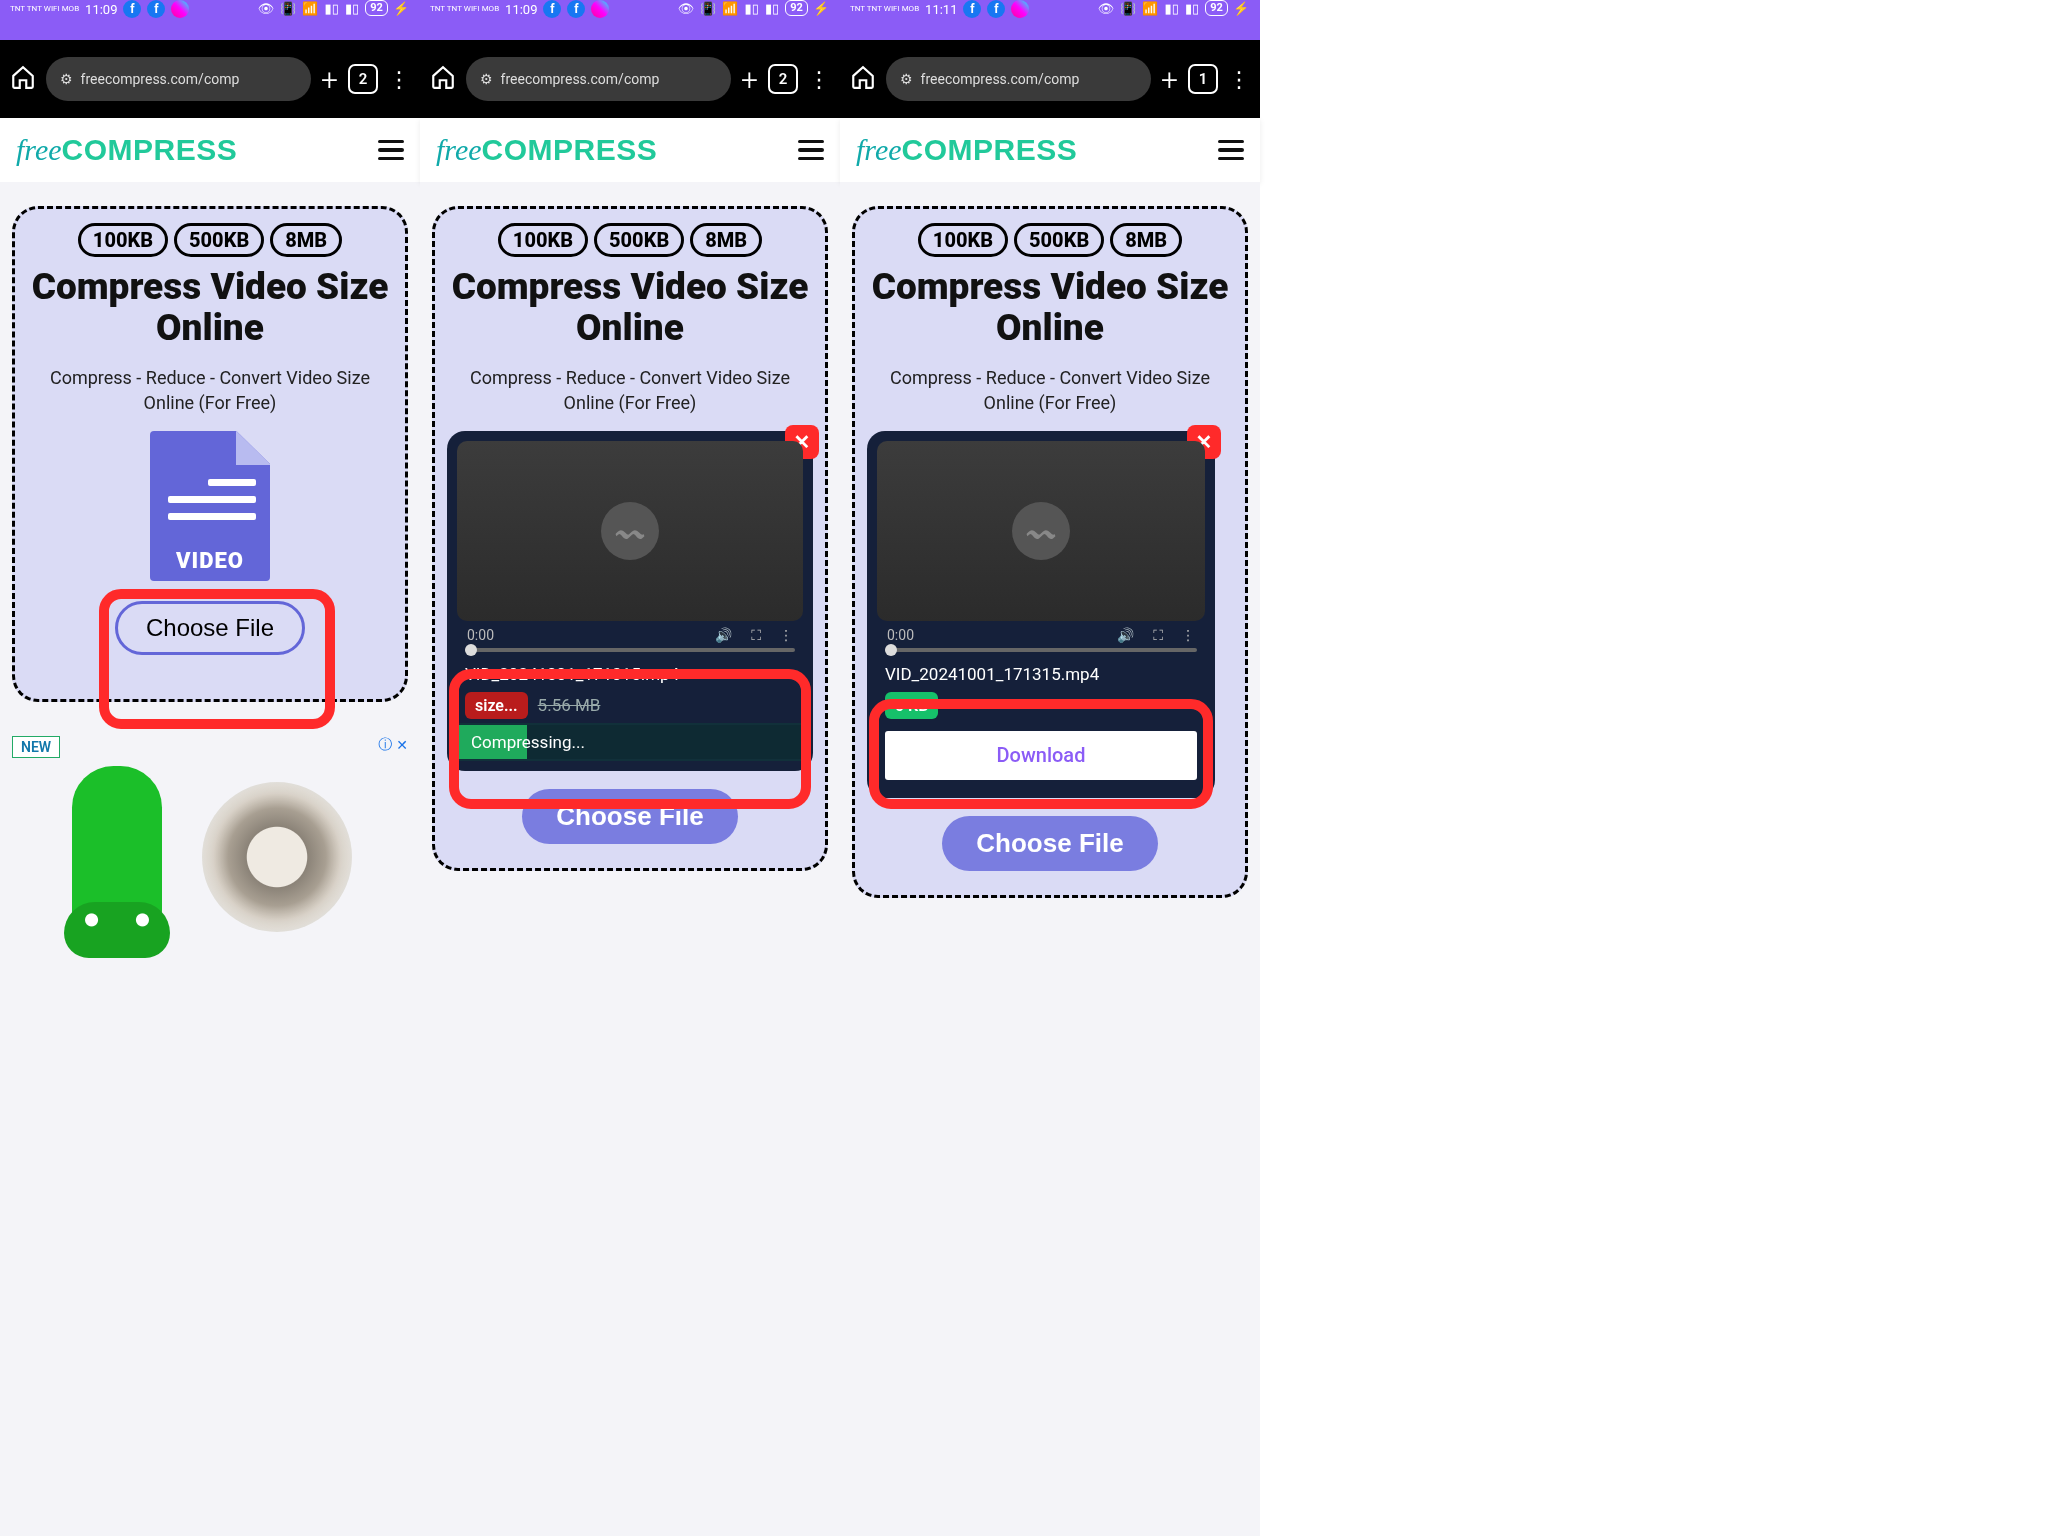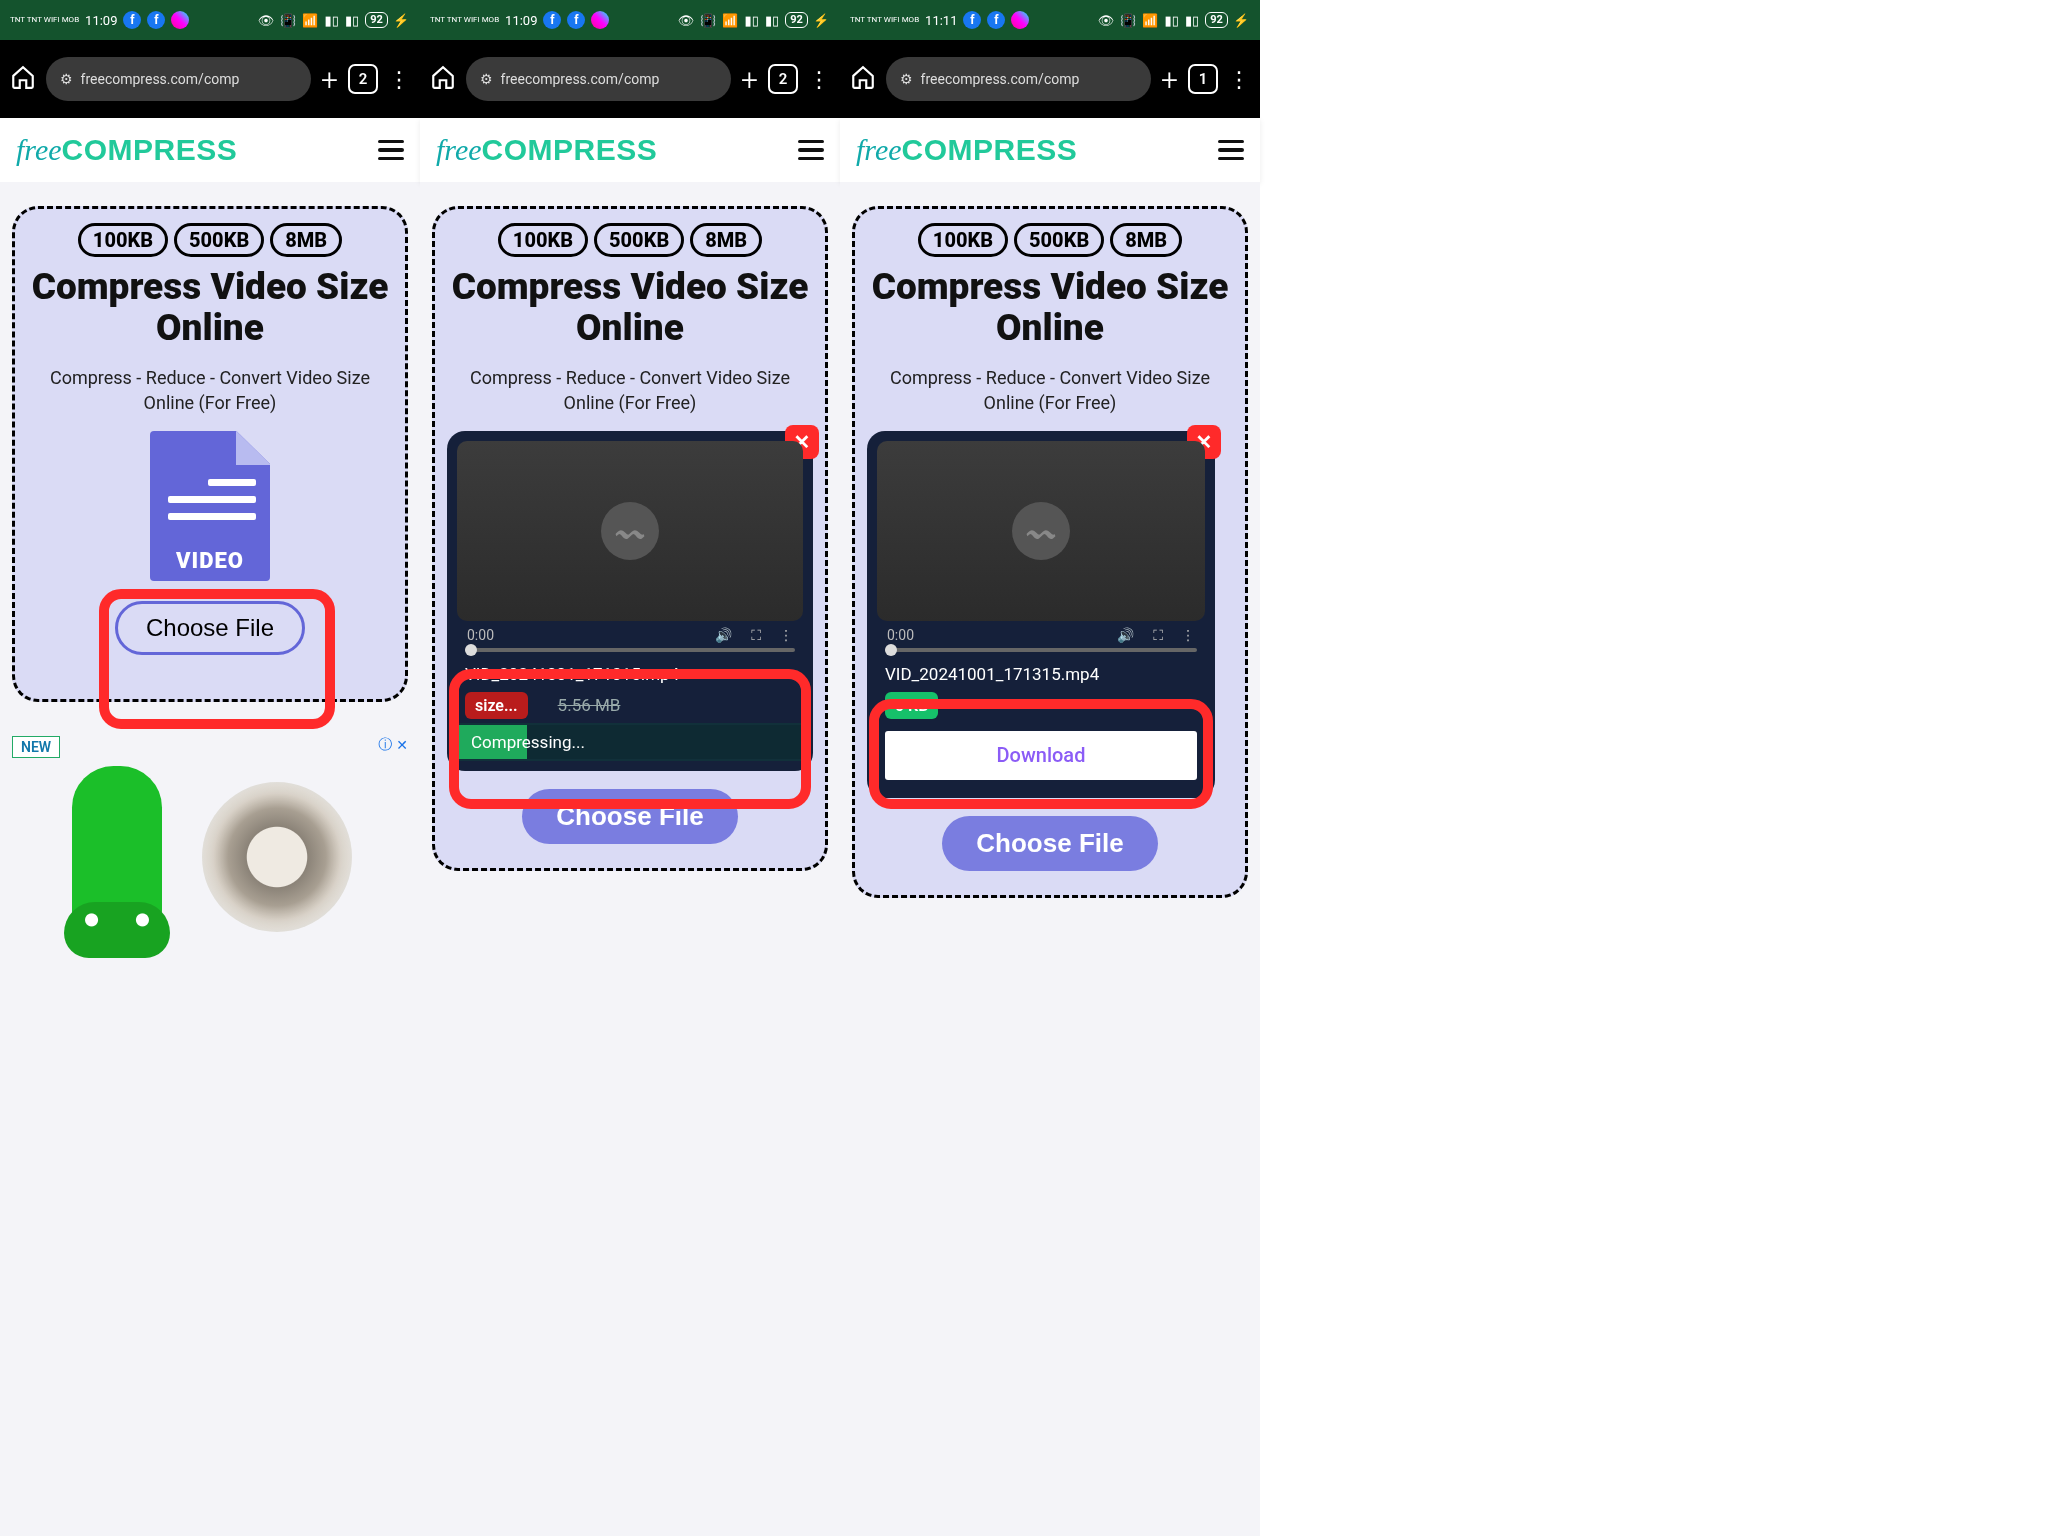--- a/index.html
+++ b/index.html
@@ -14,24 +14,24 @@
     width: 420px;
     flex-shrink: 0;
     display: flex;
     flex-direction: column;
     background: #f6f6fa;
     position: relative;
   }
   
   .status-bar {
     height: 40px;
-    background: #14532d;
+    background: #8b5cf6;
     color: #fff;
     display: flex;
-    align-items: center;
+    align-items: flex-start;
     justify-content: space-between;
     padding: 0 10px;
     font-size: 13px;
   }
   .status-left { display: flex; align-items: center; gap: 6px; }
   .status-right { display: flex; align-items: center; gap: 6px; }
   .carrier { font-size: 8px; line-height: 1; }
   .fb-icon { width: 18px; height: 18px; border-radius: 50%; background: #1877f2; display: flex; align-items:center; justify-content:center; color:#fff; font-weight:bold; font-size:12px;}
   .ig-icon { width: 18px; height: 18px; border-radius: 50%; background: linear-gradient(45deg,#f09,#f0f,#0ff); }
   .battery-pill { border: 1.5px solid #fff; border-radius: 6px; padding: 0 4px; font-size: 11px; line-height: 14px; font-weight: bold; }
@@ -196,21 +196,21 @@
   .video-ctrls {
     display:flex; align-items:center; justify-content:space-between;
     color:#bbb; font-size:14px; padding: 6px 10px 2px 10px;
   }
   .video-ctrls .right { display:flex; gap:18px; align-items:center;}
   .progress-line { height:4px; background:#666; margin: 2px 8px 8px 8px; border-radius:2px; position:relative;}
   .progress-dot { position:absolute; left:0; top:-4px; width:12px; height:12px; border-radius:50%; background:#ddd;}
   .filename { color:#fff; font-size:17px; padding: 4px 8px; }
   .size-row { display:flex; align-items:center; gap:10px; padding: 4px 8px;}
   .size-badge { background:#b91c1c; color:#fff; padding:4px 10px; border-radius:6px; font-size:16px; font-weight:600;}
-  .size-old { color:#9aa; text-decoration: line-through; font-size:17px;margin-left:20px;}
+  .size-old { color:#9aa; text-decoration: line-through; font-size:17px;}
   .compressing-bar {
     border:2px solid #11303a; background:#0e2a33;
     height: 38px; position:relative; display:flex; align-items:center;
     color:#fff; font-size:17px; overflow:hidden;
   }
   .compressing-bar .fill { position:absolute; left:0; top:0; bottom:0; width:20%; background:#1faa5c;}
   .compressing-bar span { position:relative; padding-left:12px;}
   .download-btn {
     margin: 8px; height:49px; background:#fff; color:#8b5cf6;
     display:flex; align-items:center; justify-content:center;

